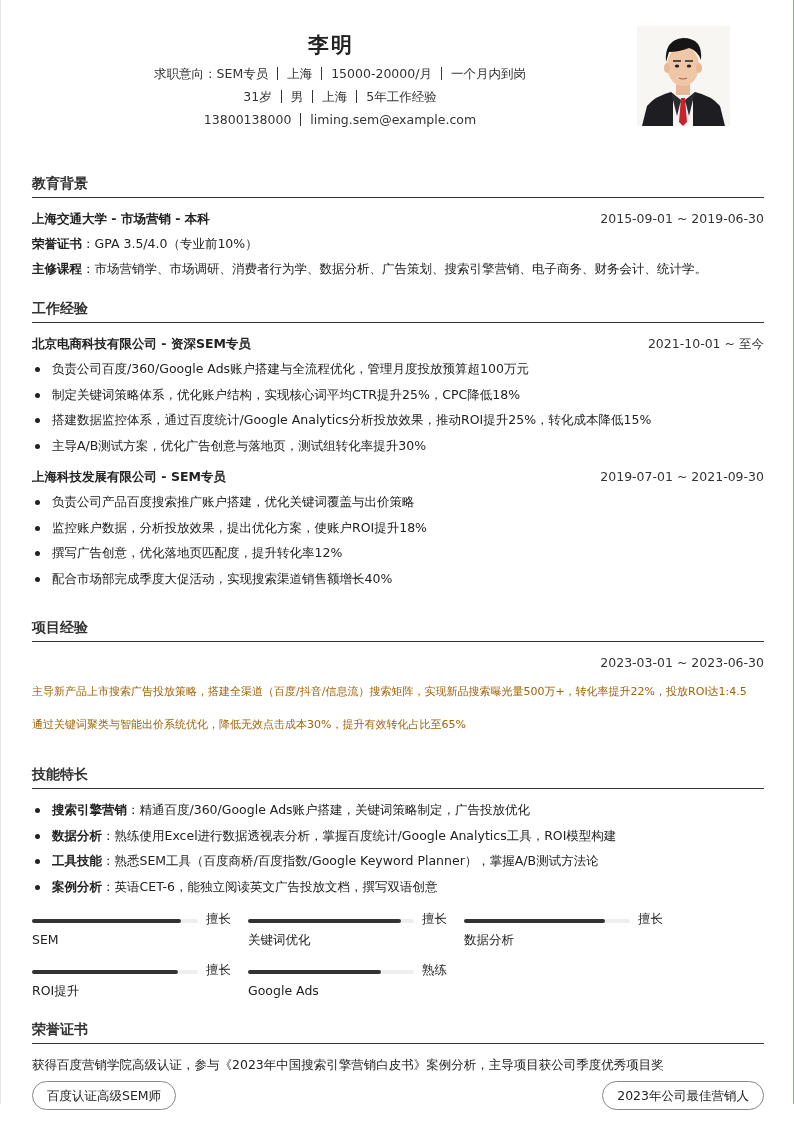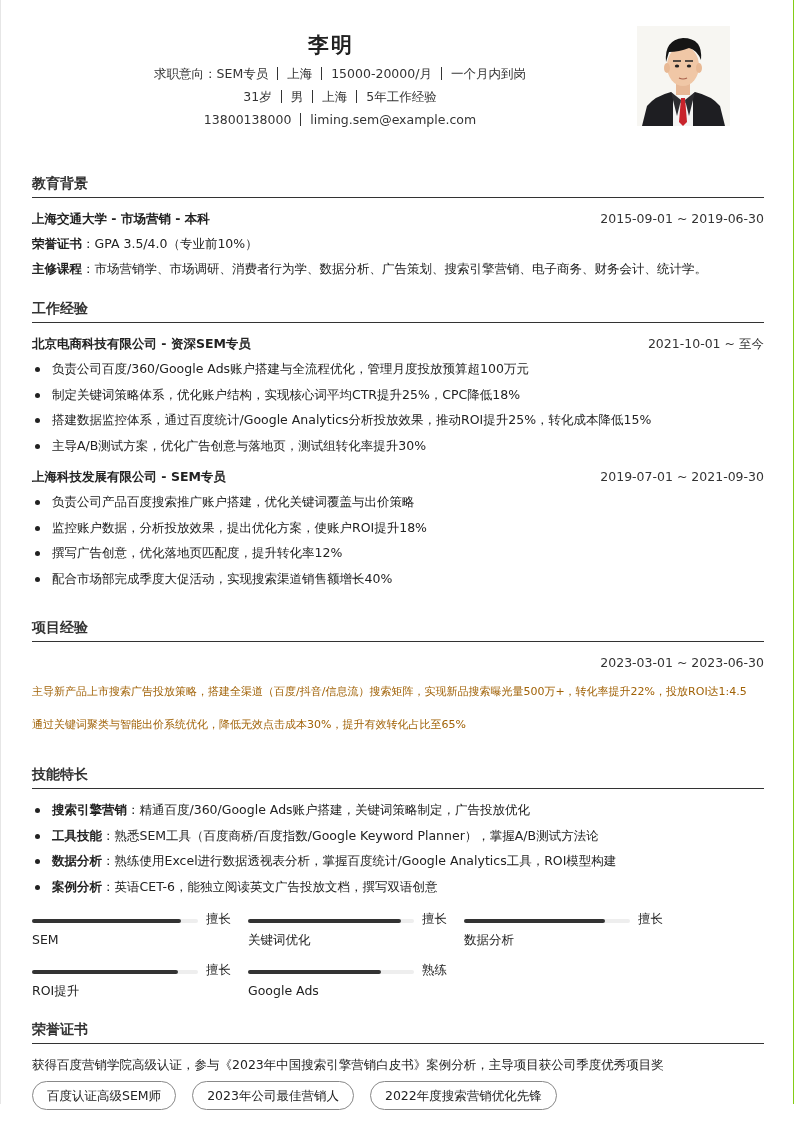--- a/index.html
+++ b/index.html
@@ -34,21 +34,21 @@
   .bullets li { position: relative; padding-left: 20px; font-size: 12.5px; height: 25.5px; line-height: 25.5px; color: #222; }
   .bullets li::before {
     content: ""; position: absolute; left: 3px; top: 11px; width: 5px; height: 5px; border-radius: 50%; background: #222;
   }
   .para { font-size: 11px; line-height: 33px; color: #a16207; }
   .skill { position: absolute; width: 200px; height: 46px; }
   .skill .track { position: absolute; left: 0; top: 10px; width: 166px; height: 4px; background: #eeeeee; border-radius: 2px; }
   .skill .fill { position: absolute; left: 0; top: 0; height: 4px; background: #333; border-radius: 2px; }
   .skill .level { position: absolute; left: 174px; top: 0; font-size: 12.5px; line-height: 20px; color: #222; }
   .skill .label { position: absolute; left: 0; top: 21px; font-size: 12.5px; line-height: 20px; color: #222; }
-  .tags { display: flex; gap: 16px; margin-top: 4px; }
+  .tags { display: flex; gap: 16px; margin-top: 4px; justify-content: space-between; }
   .tag {
     font-size: 12.5px; color: #222; border: 1px solid #888; border-radius: 15px;
     padding: 0 14px; height: 29px; line-height: 27px; background: #fff;
   }
 </style>
 </head>
 <body>
 
 <div class="page">
 
@@ -140,22 +140,22 @@
       <span class="date">2023-03-01 ~ 2023-06-30</span>
     </div>
     <div class="para">主导新产品上市搜索广告投放策略，搭建全渠道（百度/抖音/信息流）搜索矩阵，实现新品搜索曝光量500万+，转化率提升22%，投放ROI达1:4.5</div>
     <div class="para">通过关键词聚类与智能出价系统优化，降低无效点击成本30%，提升有效转化占比至65%</div>
   </div>
 
   <div class="section" style="top:763px;">
     <div class="sec-title">技能特长</div>
     <ul class="bullets" style="margin-top:8px;">
       <li><span class="bold">搜索引擎营销</span><span>：精通百度/360/Google Ads账户搭建，关键词策略制定，广告投放优化</span></li>
+      <li><span class="bold">数据分析</span><span>：熟练使用Excel进行数据透视表分析，掌握百度统计/Google Analytics工具，ROI模型构建</span></li>
       <li><span class="bold">工具技能</span><span>：熟悉SEM工具（百度商桥/百度指数/Google Keyword Planner），掌握A/B测试方法论</span></li>
-      <li><span class="bold">数据分析</span><span>：熟练使用Excel进行数据透视表分析，掌握百度统计/Google Analytics工具，ROI模型构建</span></li>
       <li><span class="bold">案例分析</span><span>：英语CET-6，能独立阅读英文广告投放文档，撰写双语创意</span></li>
     </ul>
   </div>
 
   <div>
     <div class="skill" style="left:31px; top:909px;">
       <div class="track" style="background: rgb(238, 238, 238);">
           <div class="fill" style="width: 90%; background: rgb(51, 51, 51);"></div>
         </div>
       <div class="level">擅长</div>
@@ -190,17 +190,16 @@
       <div class="label">Google Ads</div>
     </div>
   </div>
 
   <div class="section" style="top:1018px;">
     <div class="sec-title">荣誉证书</div>
     <div class="row" style="margin-top:8px;">获得百度营销学院高级认证，参与《2023年中国搜索引擎营销白皮书》案例分析，主导项目获公司季度优秀项目奖</div>
     <div class="tags">
       <span class="tag">百度认证高级SEM师</span>
       <span class="tag">2023年公司最佳营销人</span>
-      <span class="tag">2022年度搜索营销优化先锋</span>
     </div>
   </div>
 
 </div>
 
 </body></html>

